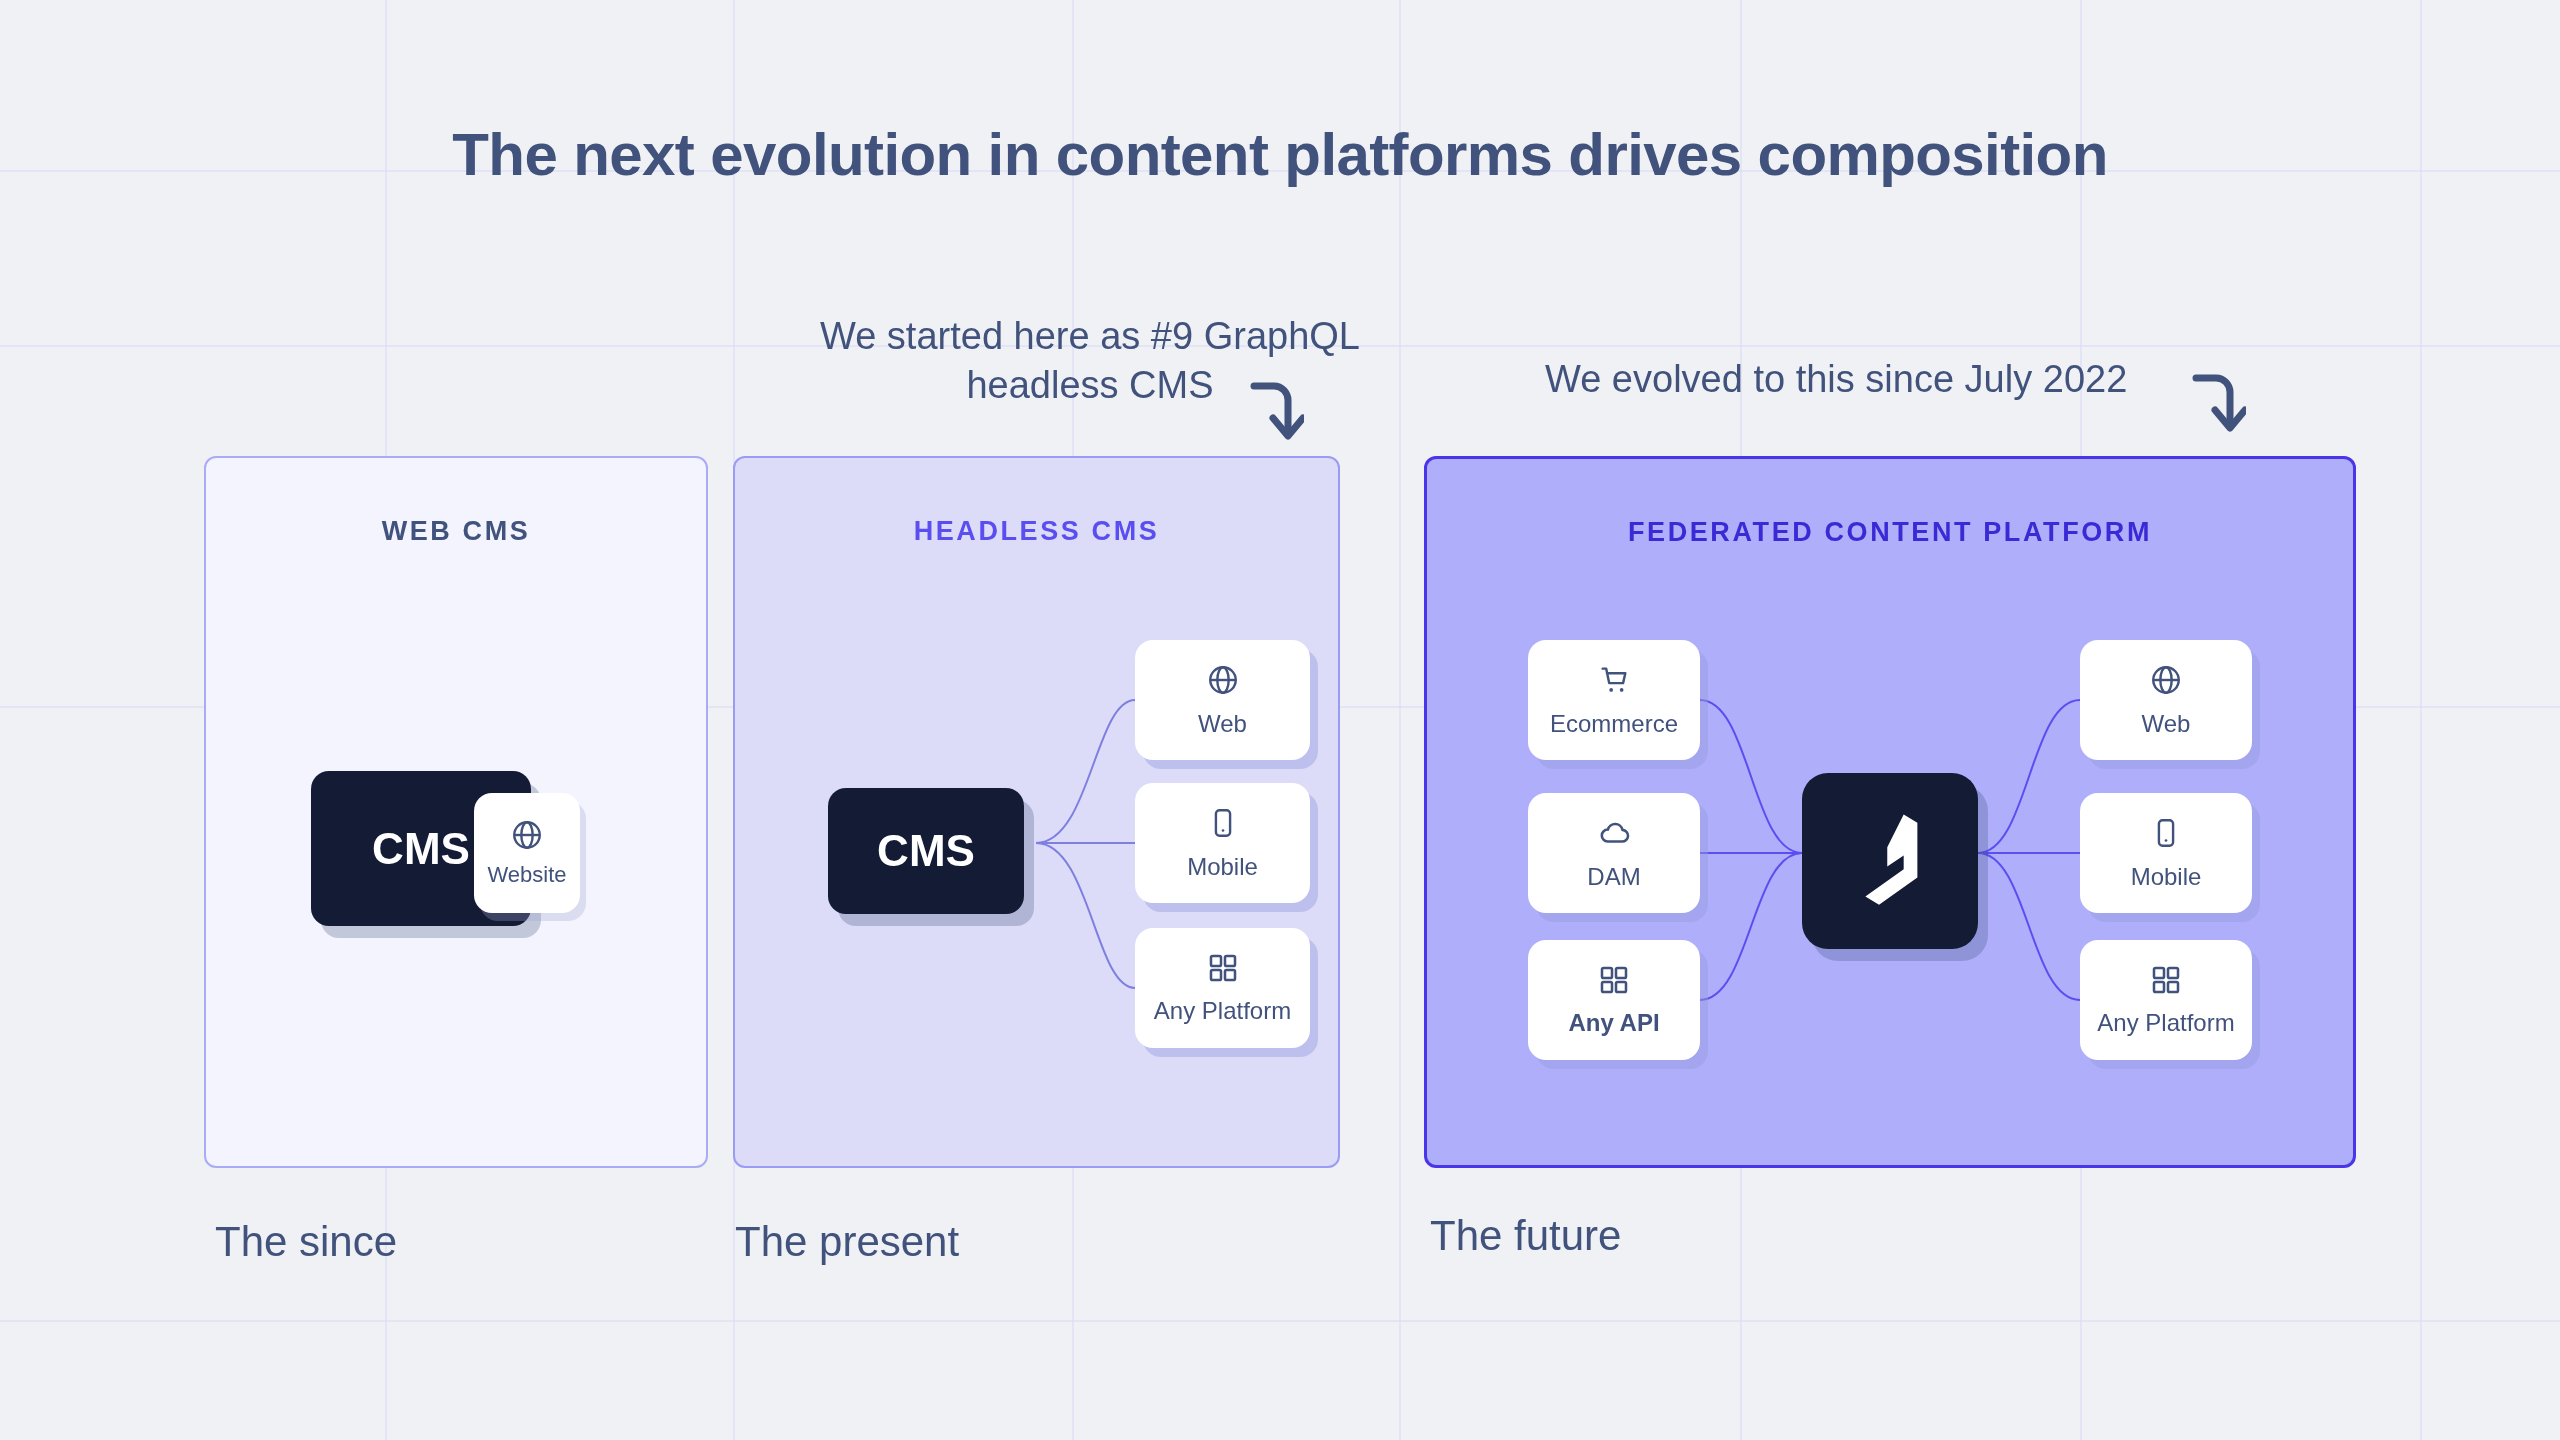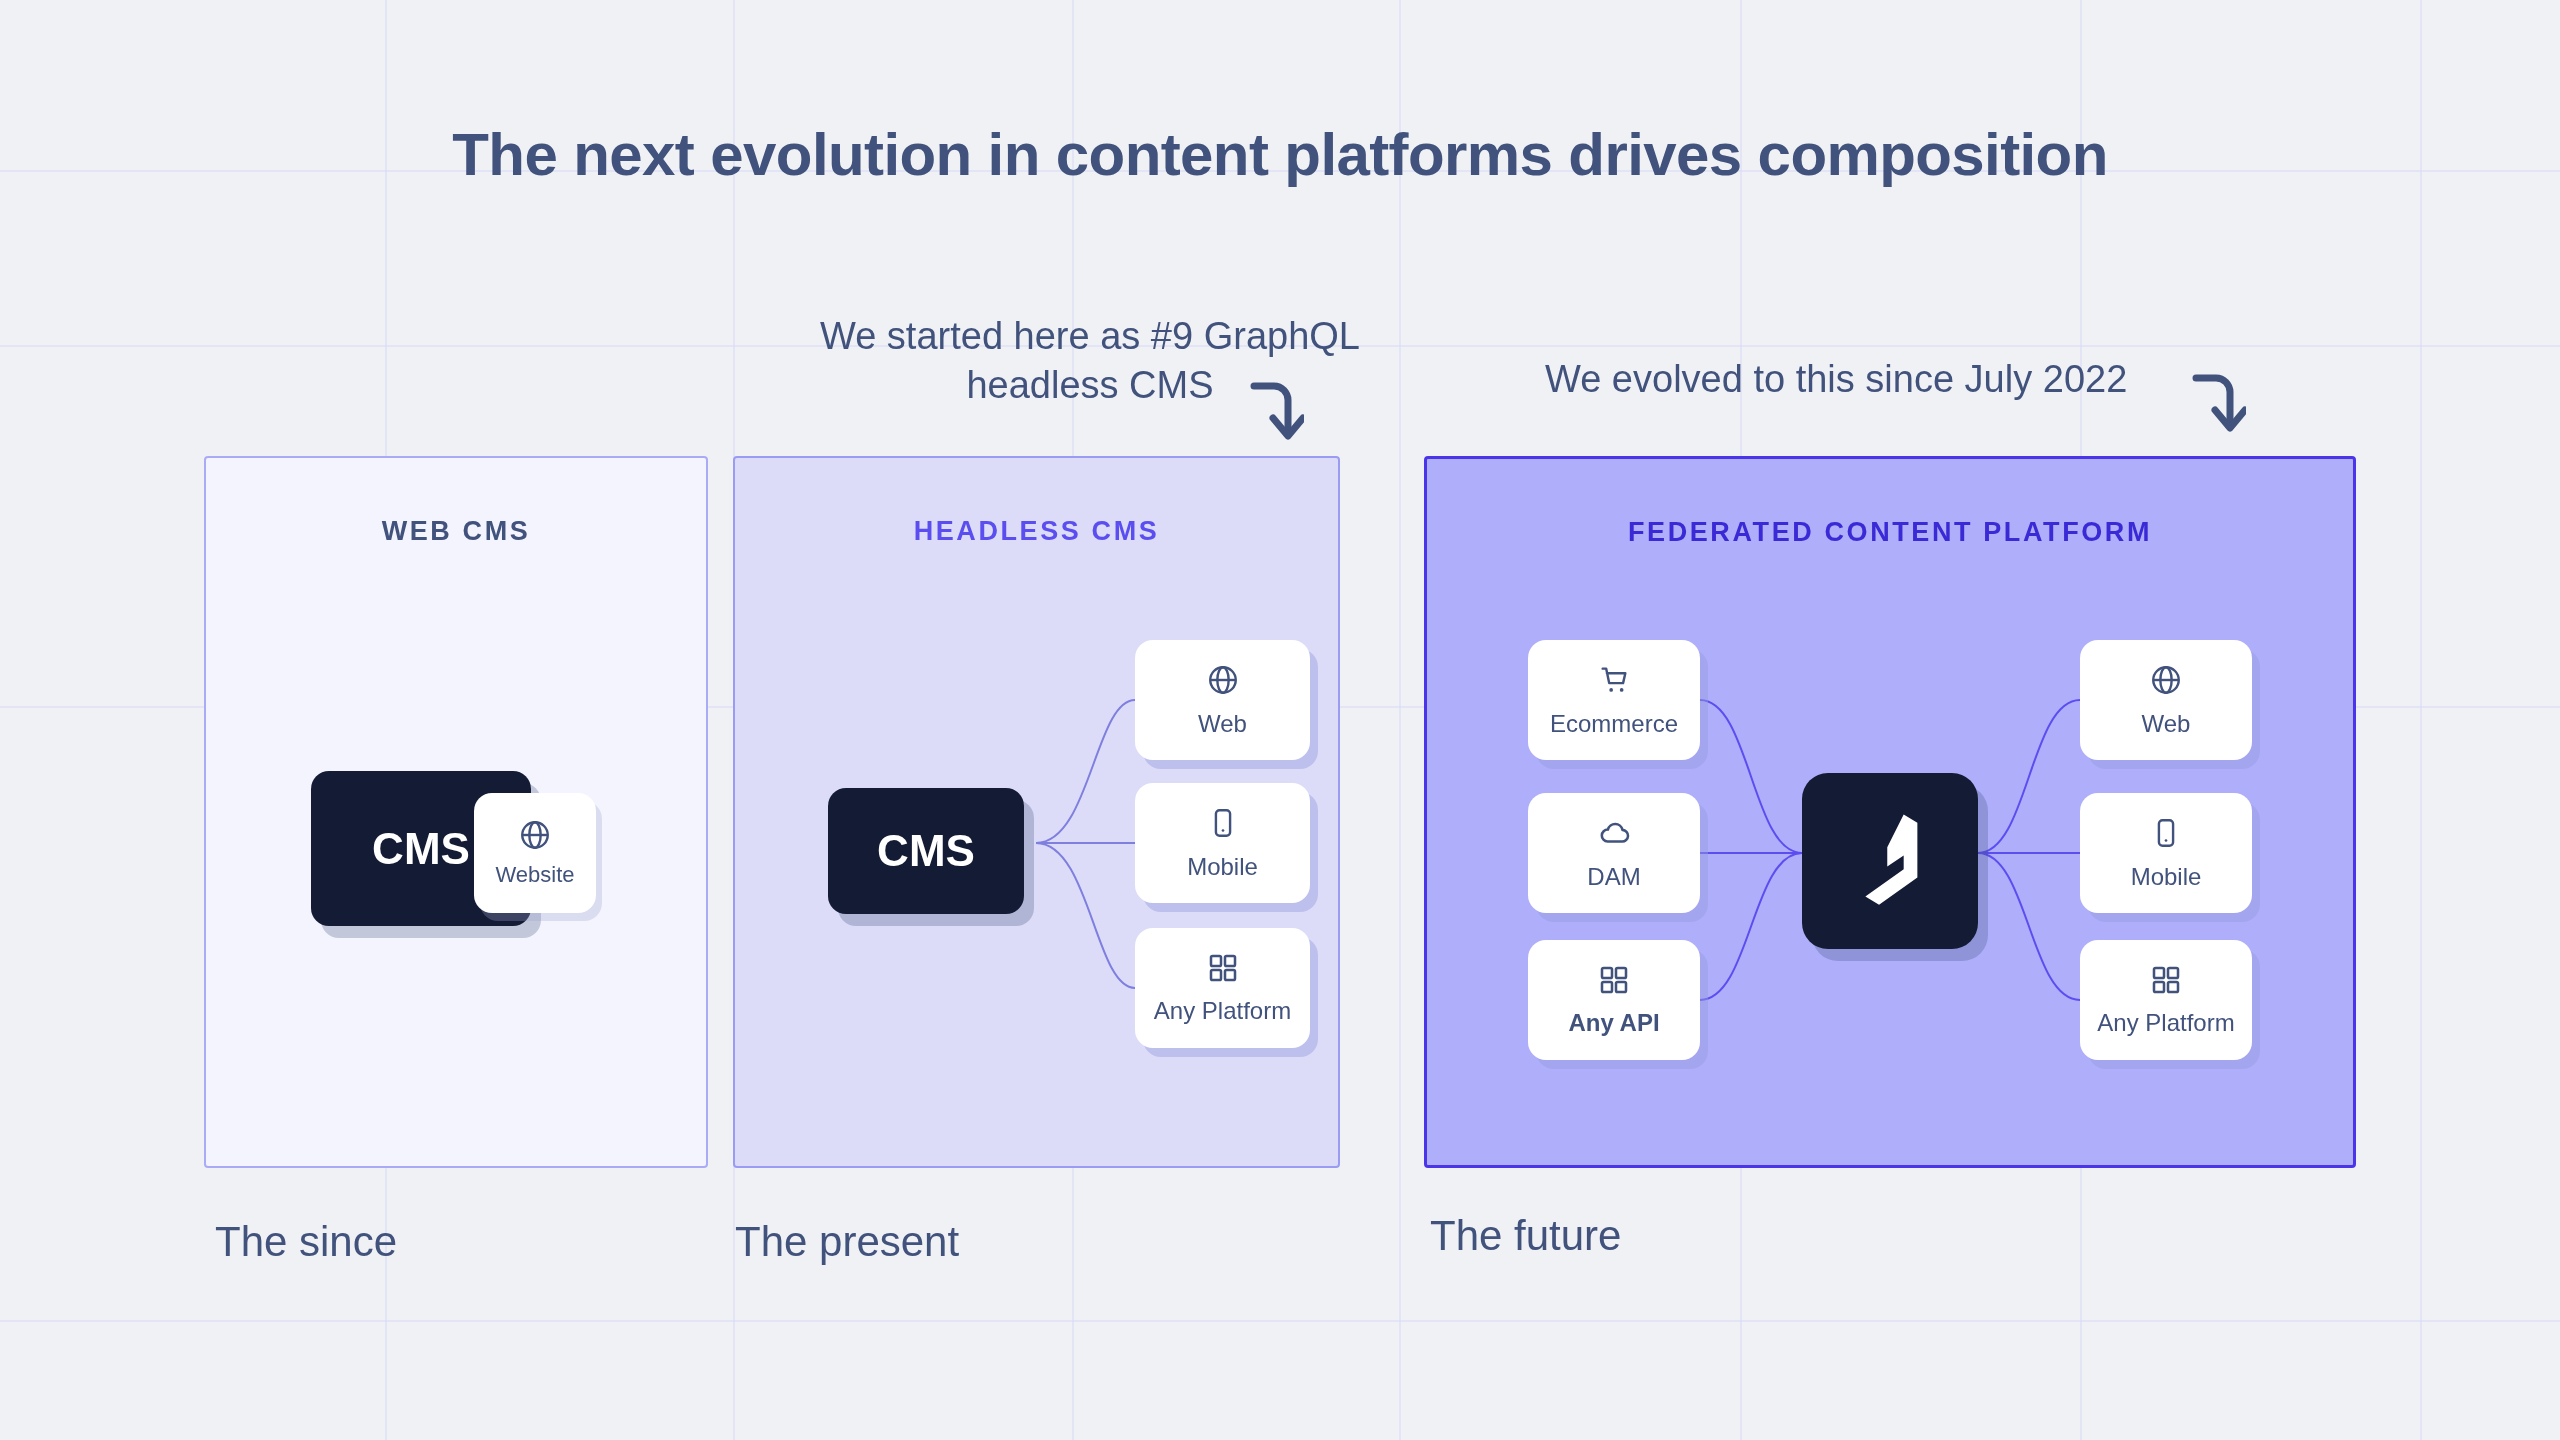--- a/index.html
+++ b/index.html
@@ -74,21 +74,21 @@
   }
   .arrow {
     position: absolute;
   }
   .arrow.one { top: 378px; left: 1248px; }
   .arrow.two { top: 370px; left: 2190px; }
 
   
   .panel {
     position: absolute;
-    border-radius: 4px;
+    border-radius: 12px;
     box-sizing: border-box;
   }
   .panel-title {
     position: absolute;
     top: 0;
     left: 0;
     right: 0;
     text-align: center;
     font-size: 27px;
     font-weight: 600;
@@ -184,21 +184,21 @@
     display: flex;
     flex-direction: column;
     align-items: center;
     justify-content: center;
     gap: 10px;
     color: #41527c;
   }
   #website-chip {
     left: 474px;
     top: 793px;
-    width: 122px;
+    width: 106px;
     height: 120px;
     z-index: 3;
     font-size: 22px;
   }
 
   
   .card {
     position: absolute;
     background: #ffffff;
     border-radius: 18px;

